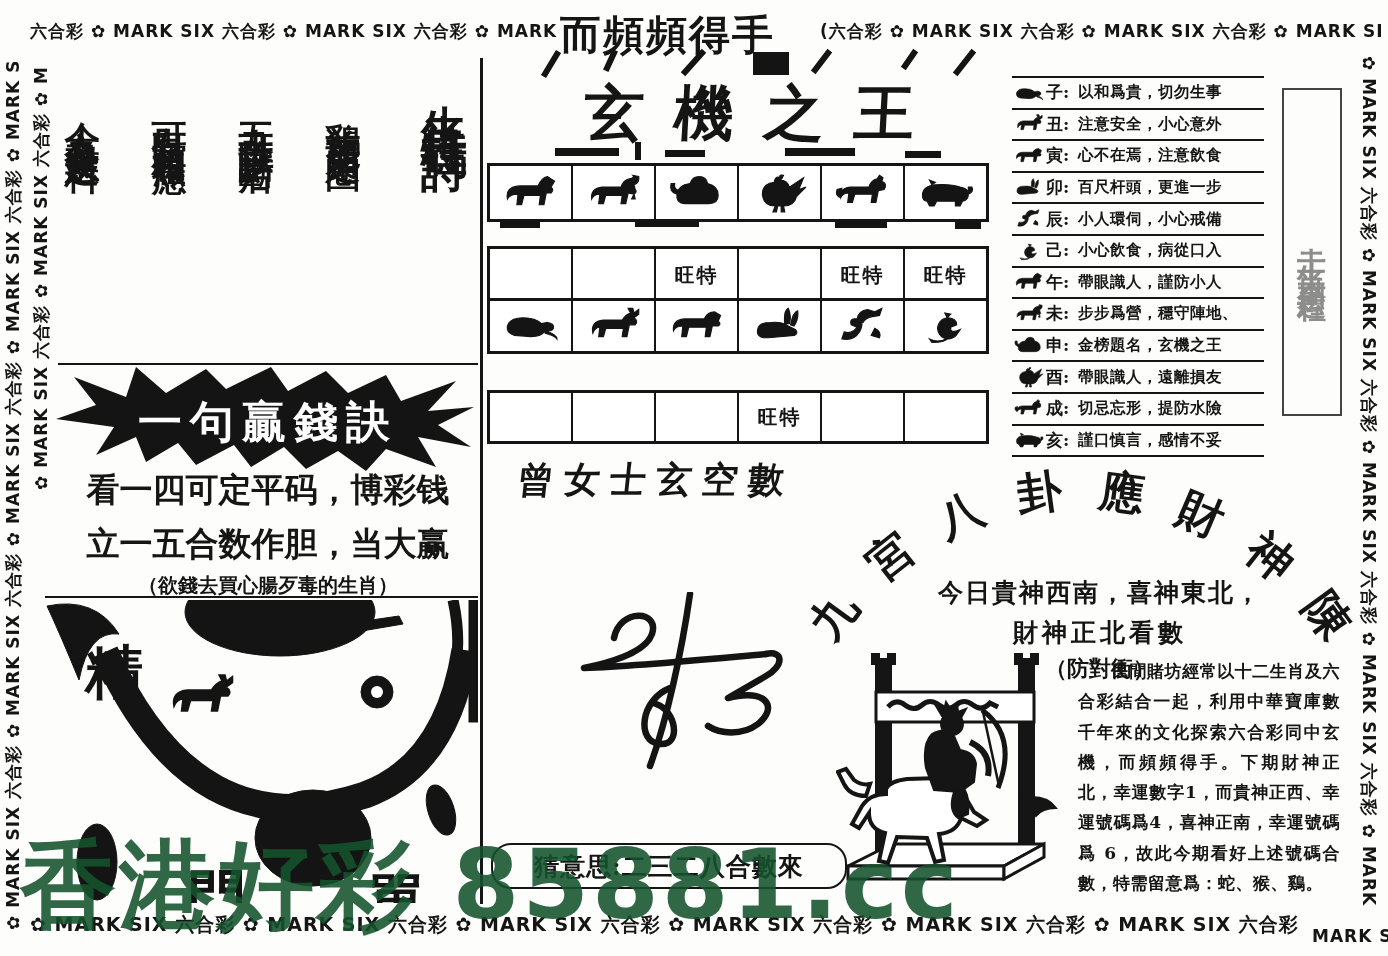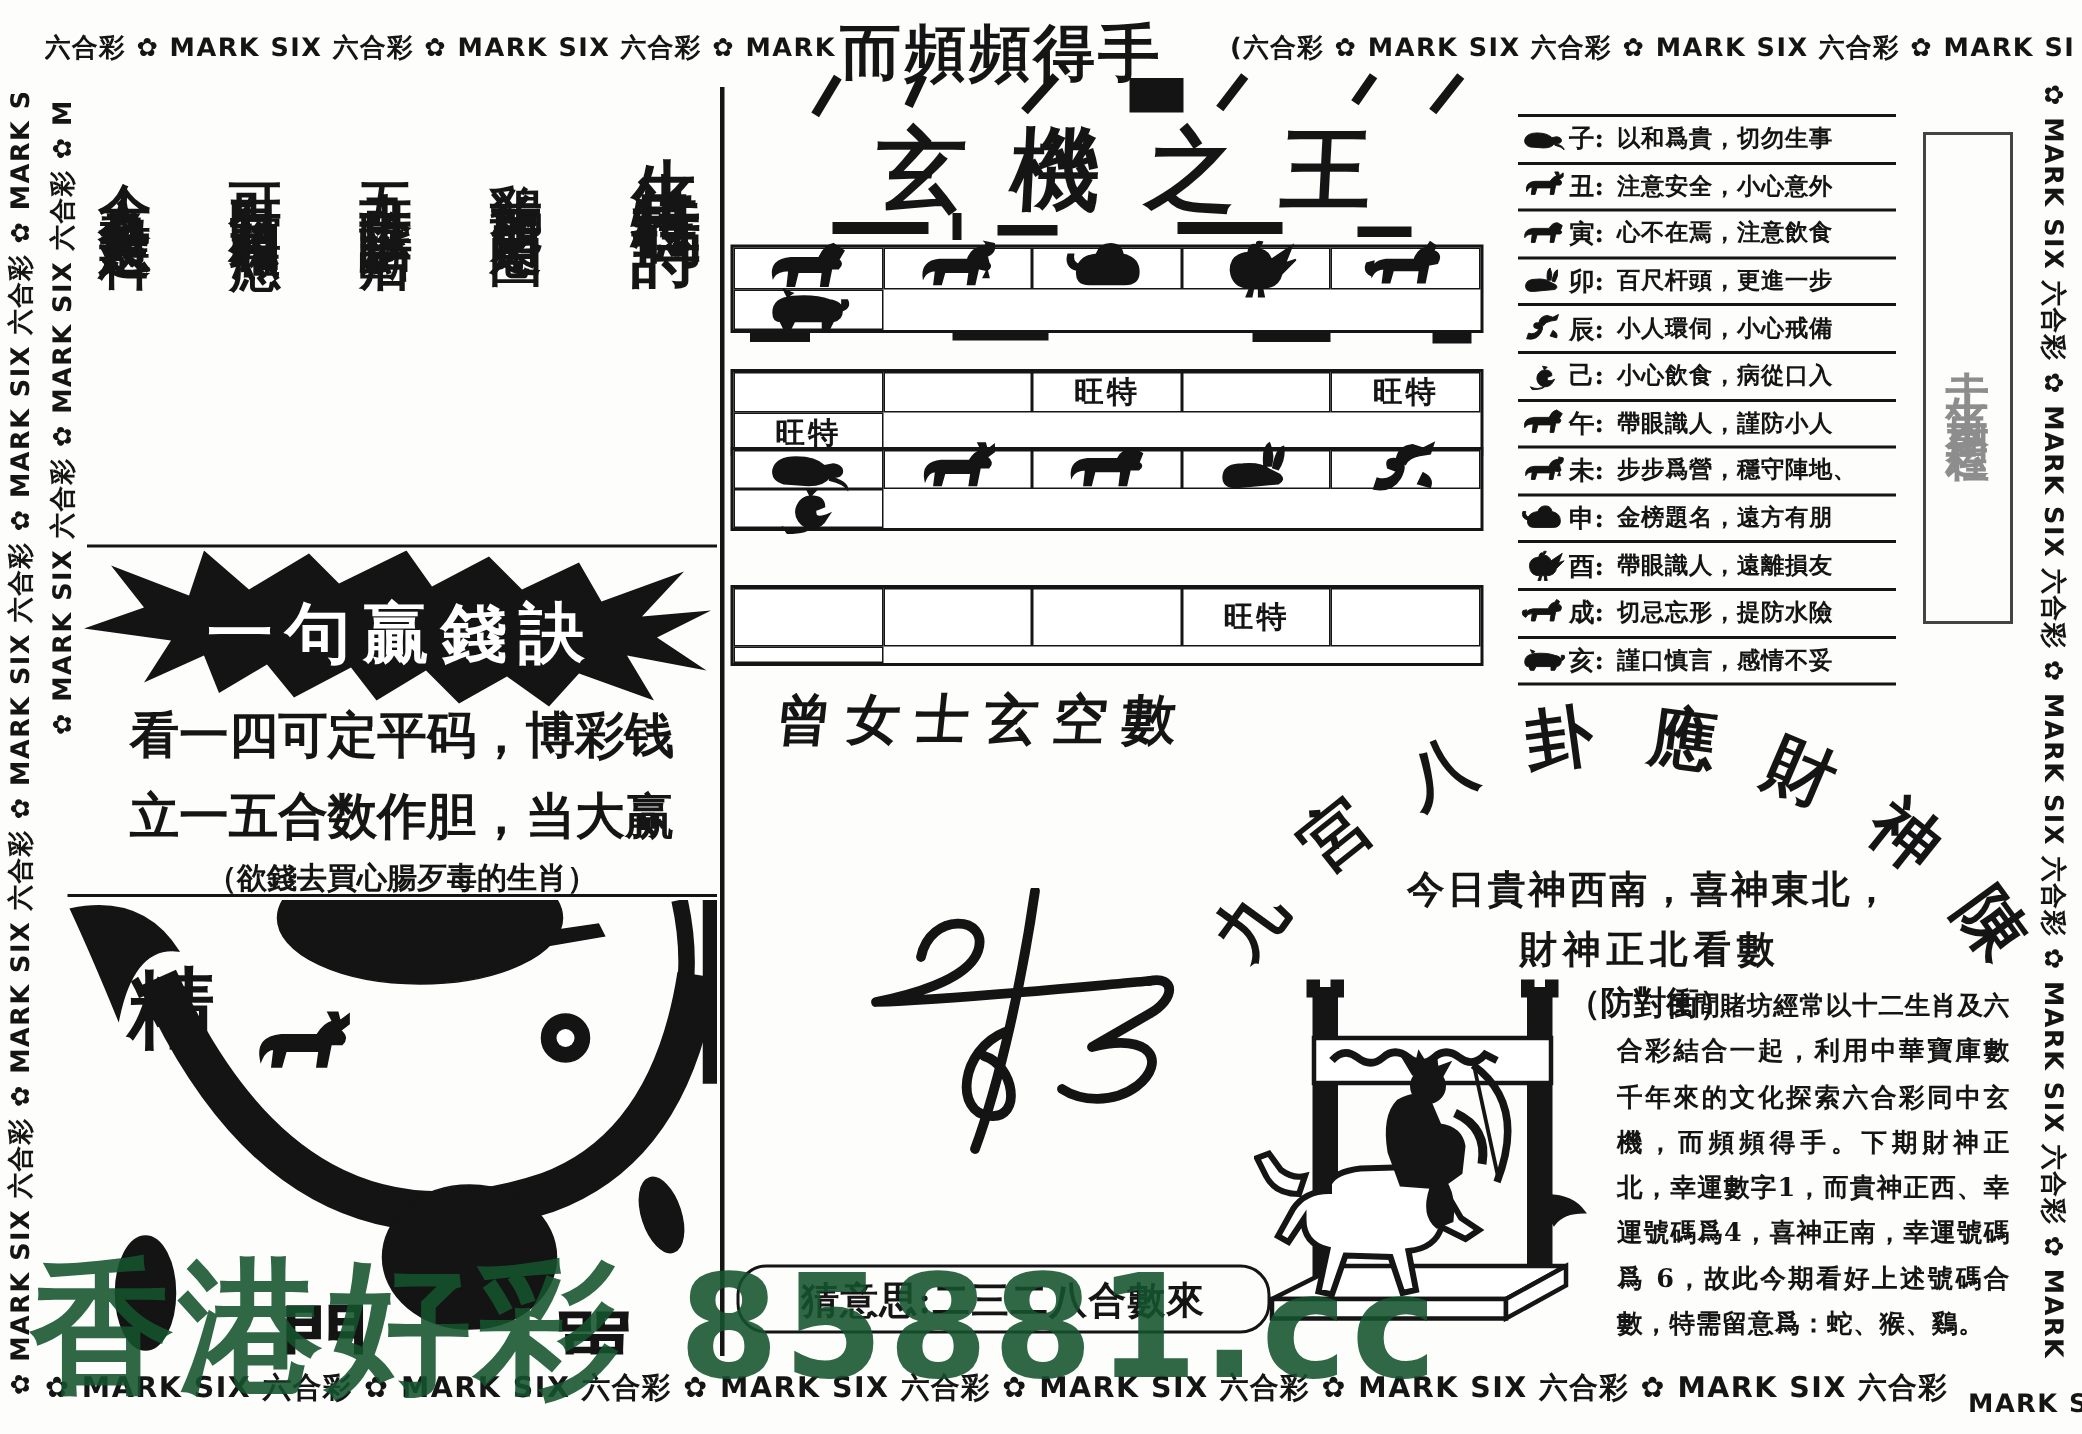--- a/index.html
+++ b/index.html
@@ -18,21 +18,21 @@
   #poem{left:78px;top:68px;width:398px;height:300px;writing-mode:vertical-rl;text-orientation:upright;}
   .poem-line{font-size:35px;font-weight:bold;letter-spacing:6px;margin-left:40px;margin-top:26px;}
   #poem-title{font-size:46px;font-weight:bold;letter-spacing:10px;margin-left:48px;margin-top:0;}
   .hline{background:#151515;height:2px;}
   
   #tip1,#tip2{left:58px;width:420px;text-align:center;font-size:33px;font-weight:700;white-space:nowrap;}
   #tipnote{left:58px;width:420px;text-align:center;font-size:20px;font-weight:bold;}
   
   #mys-title{left:538px;top:74px;width:452px;text-align:center;font-size:60px;font-weight:900;
              letter-spacing:30px;white-space:nowrap;transform:skewX(-3deg);}
-  .grid{display:grid;grid-template-columns:repeat(5,1fr);border:2px solid #151515;background:#fff;}
+  .grid{display:grid;grid-template-columns:repeat(6,1fr);border:2px solid #151515;background:#fff;}
   .gcell{border:1px solid #151515;display:flex;align-items:center;justify-content:center;min-height:0;}
   .glabel{font-size:20px;font-weight:bold;letter-spacing:2px;}
   .ani{width:62px;height:40px;}
   #xk-head{left:518px;top:456px;font-size:36px;font-weight:bold;letter-spacing:10px;white-space:nowrap;
            transform:skewX(-6deg);}
   #hint-box{left:491px;top:843px;width:352px;height:42px;border:2.5px solid #151515;border-radius:20px;
             display:flex;align-items:center;justify-content:center;font-size:25px;font-weight:900;
             letter-spacing:1px;white-space:nowrap;background:transparent;font-family:Liberation Serif, serif;}
   
   #fortune-table{left:1012px;top:76px;width:252px;border-top:2px solid #151515;}
@@ -312,21 +312,21 @@
         <span class="fbranch">未:</span>
         <span class="ftext">步步爲營，穩守陣地、</span>
       </div>
       <div class="frow">
         <span class="ficon">
           <svg class="fani" viewBox="0 0 48 34">
             <path d="M14 26 Q6 26 7 18 Q8 10 18 9 Q20 3 26 3 Q32 3 33 9 Q42 11 42 19 Q42 26 34 26 Z M7 18 Q0 16 2 9 L5 9 Q4 14 9 15 Z" fill="#141414" stroke="#141414" stroke-width="1"></path>
           </svg>
         </span>
         <span class="fbranch">申:</span>
-        <span class="ftext">金榜題名，遠方有朋</span>
+        <span class="ftext">金榜題名，玄機之王</span>
       </div>
       <div class="frow">
         <span class="ficon">
           <svg class="fani" viewBox="0 0 48 34">
             <path d="M20 28 Q10 28 9 18 Q9 9 19 8 Q20 2 24 4 Q23 1 27 2 Q26 5 24 6 Q30 6 32 12 L44 4 40 14 46 12 38 20 Q36 28 27 28 L28 33 25 33 25 28 22 28 21 33 18 33 Z" fill="#141414" stroke="#141414" stroke-width="1"></path>
           </svg>
         </span>
         <span class="fbranch">酉:</span>
         <span class="ftext">帶眼識人，遠離損友</span>
       </div>

